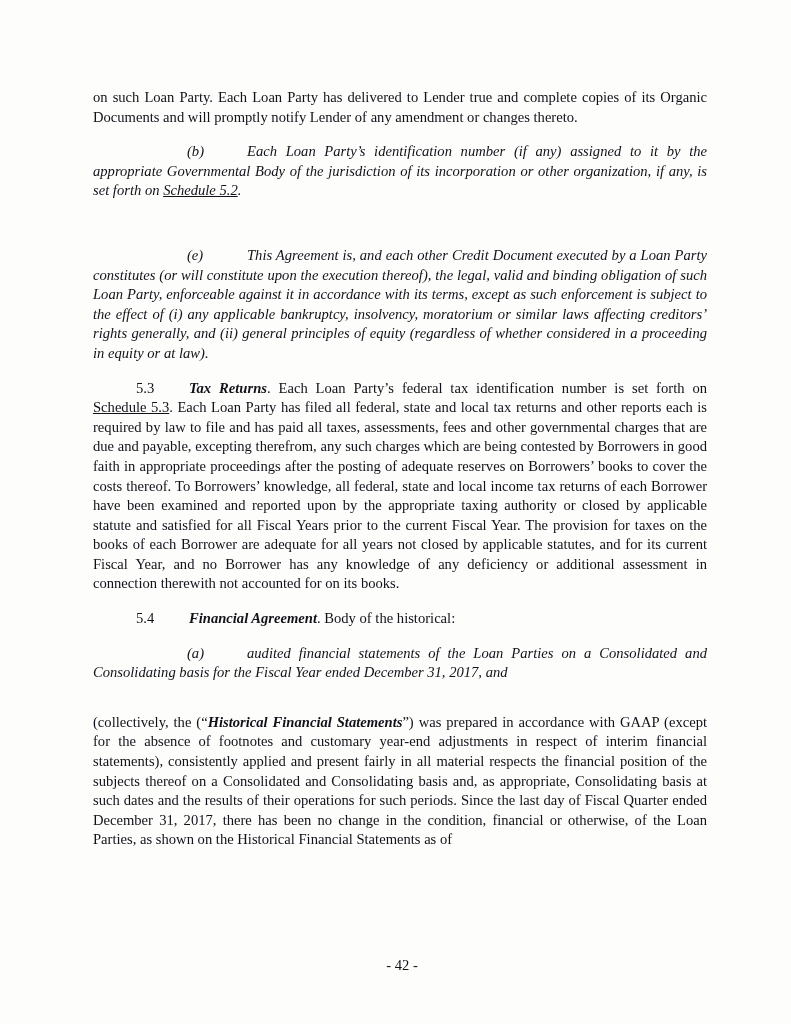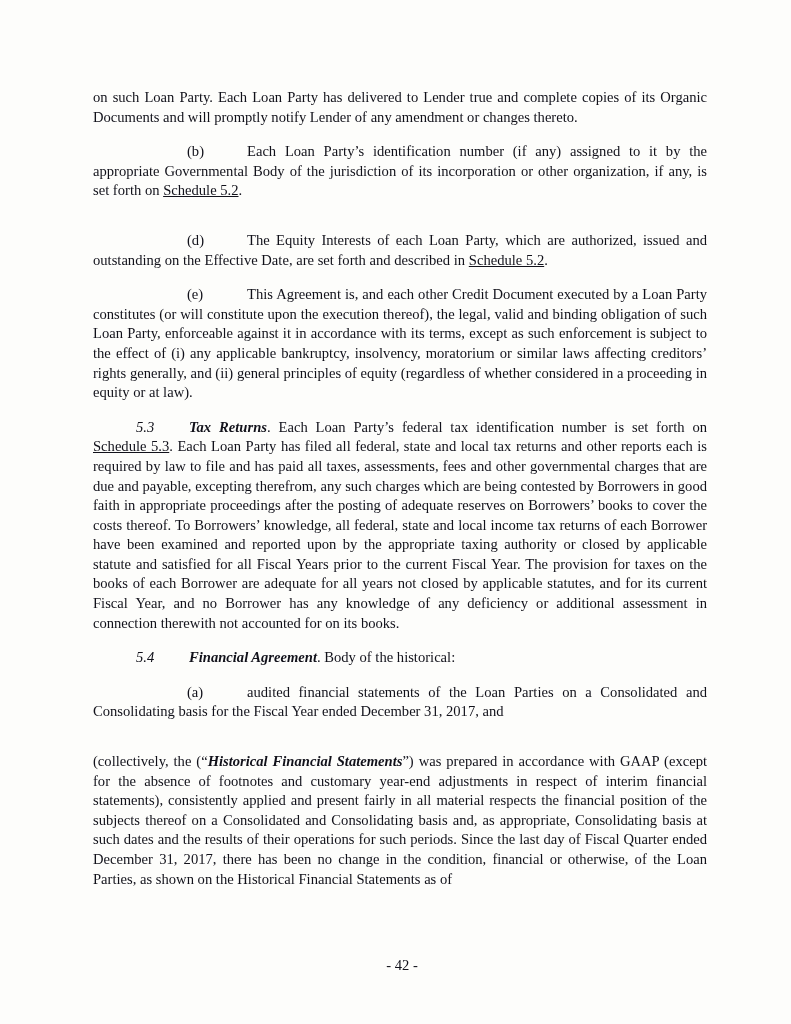--- a/index.html
+++ b/index.html
@@ -37,26 +37,26 @@
   .gap {
     height: 15px;
   }
   .sub-label {
     display: inline-block;
     width: 96px;
     text-indent: 0;
   }
   .sub-para {
     padding-left: 0;
+    font-style: italic;
   }
   .num-label {
     display: inline-block;
     width: 53px;
     margin-left: 43px;
-    font-style: italic;
   }
   .u {
     text-decoration: underline;
   }
   .bi {
     font-weight: bold;
     font-style: italic;
     margin-top: 28px;
   }
   .footer {
@@ -80,21 +80,20 @@
 
     <div class="gap"></div>
 
     <p class="sub-para"><span class="sub-label" style="margin-left:94px;width:60px;">(b)</span><span>Each Loan Party’s identification number (if any) assigned to it by the appropriate Governmental Body of the jurisdiction of its incorporation or other organization, if any, is set forth on </span><span class="u">Schedule 5.2</span><span>.</span></p>
 
     <div class="gap"></div>
 
 
     <div class="gap"></div>
 
-    <p class="sub-para"><span class="sub-label" style="margin-left:94px;width:60px;">(d)</span><span>The Equity Interests of each Loan Party, which are authorized, issued and outstanding on the Effective Date, are set forth and described in </span><span class="u">Schedule 5.2</span><span>.</span></p>
 
     <div class="gap"></div>
 
     <p class="sub-para"><span class="sub-label" style="margin-left:94px;width:60px;">(e)</span><span>This Agreement is, and each other Credit Document executed by a Loan Party constitutes (or will constitute upon the execution thereof), the legal, valid and binding obligation of such Loan Party, enforceable against it in accordance with its terms, except as such enforcement is subject to the effect of (i) any applicable bankruptcy, insolvency, moratorium or similar laws affecting creditors’ rights generally, and (ii) general principles of equity (regardless of whether considered in a proceeding in equity or at law).</span></p>
 
     <div class="gap"></div>
 
     <p><span class="num-label">5.3</span><span class="bi">Tax Returns</span><span>.  Each Loan Party’s federal tax identification number is set forth on </span><span class="u">Schedule 5.3</span><span>.  Each Loan Party has filed all federal, state and local tax returns and other reports each is required by law to file and has paid all taxes, assessments, fees and other governmental charges that are due and payable, excepting therefrom, any such charges which are being contested by Borrowers in good faith in appropriate proceedings after the posting of adequate reserves on Borrowers’ books to cover the costs thereof.  To Borrowers’ knowledge, all federal, state and local income tax returns of each Borrower have been examined and reported upon by the appropriate taxing authority or closed by applicable statute and satisfied for all Fiscal Years prior to the current Fiscal Year.  The provision for taxes on the books of each Borrower are adequate for all years not closed by applicable statutes, and for its current Fiscal Year, and no Borrower has any knowledge of any deficiency or additional assessment in connection therewith not accounted for on its books.</span></p>
 
     <div class="gap"></div>

